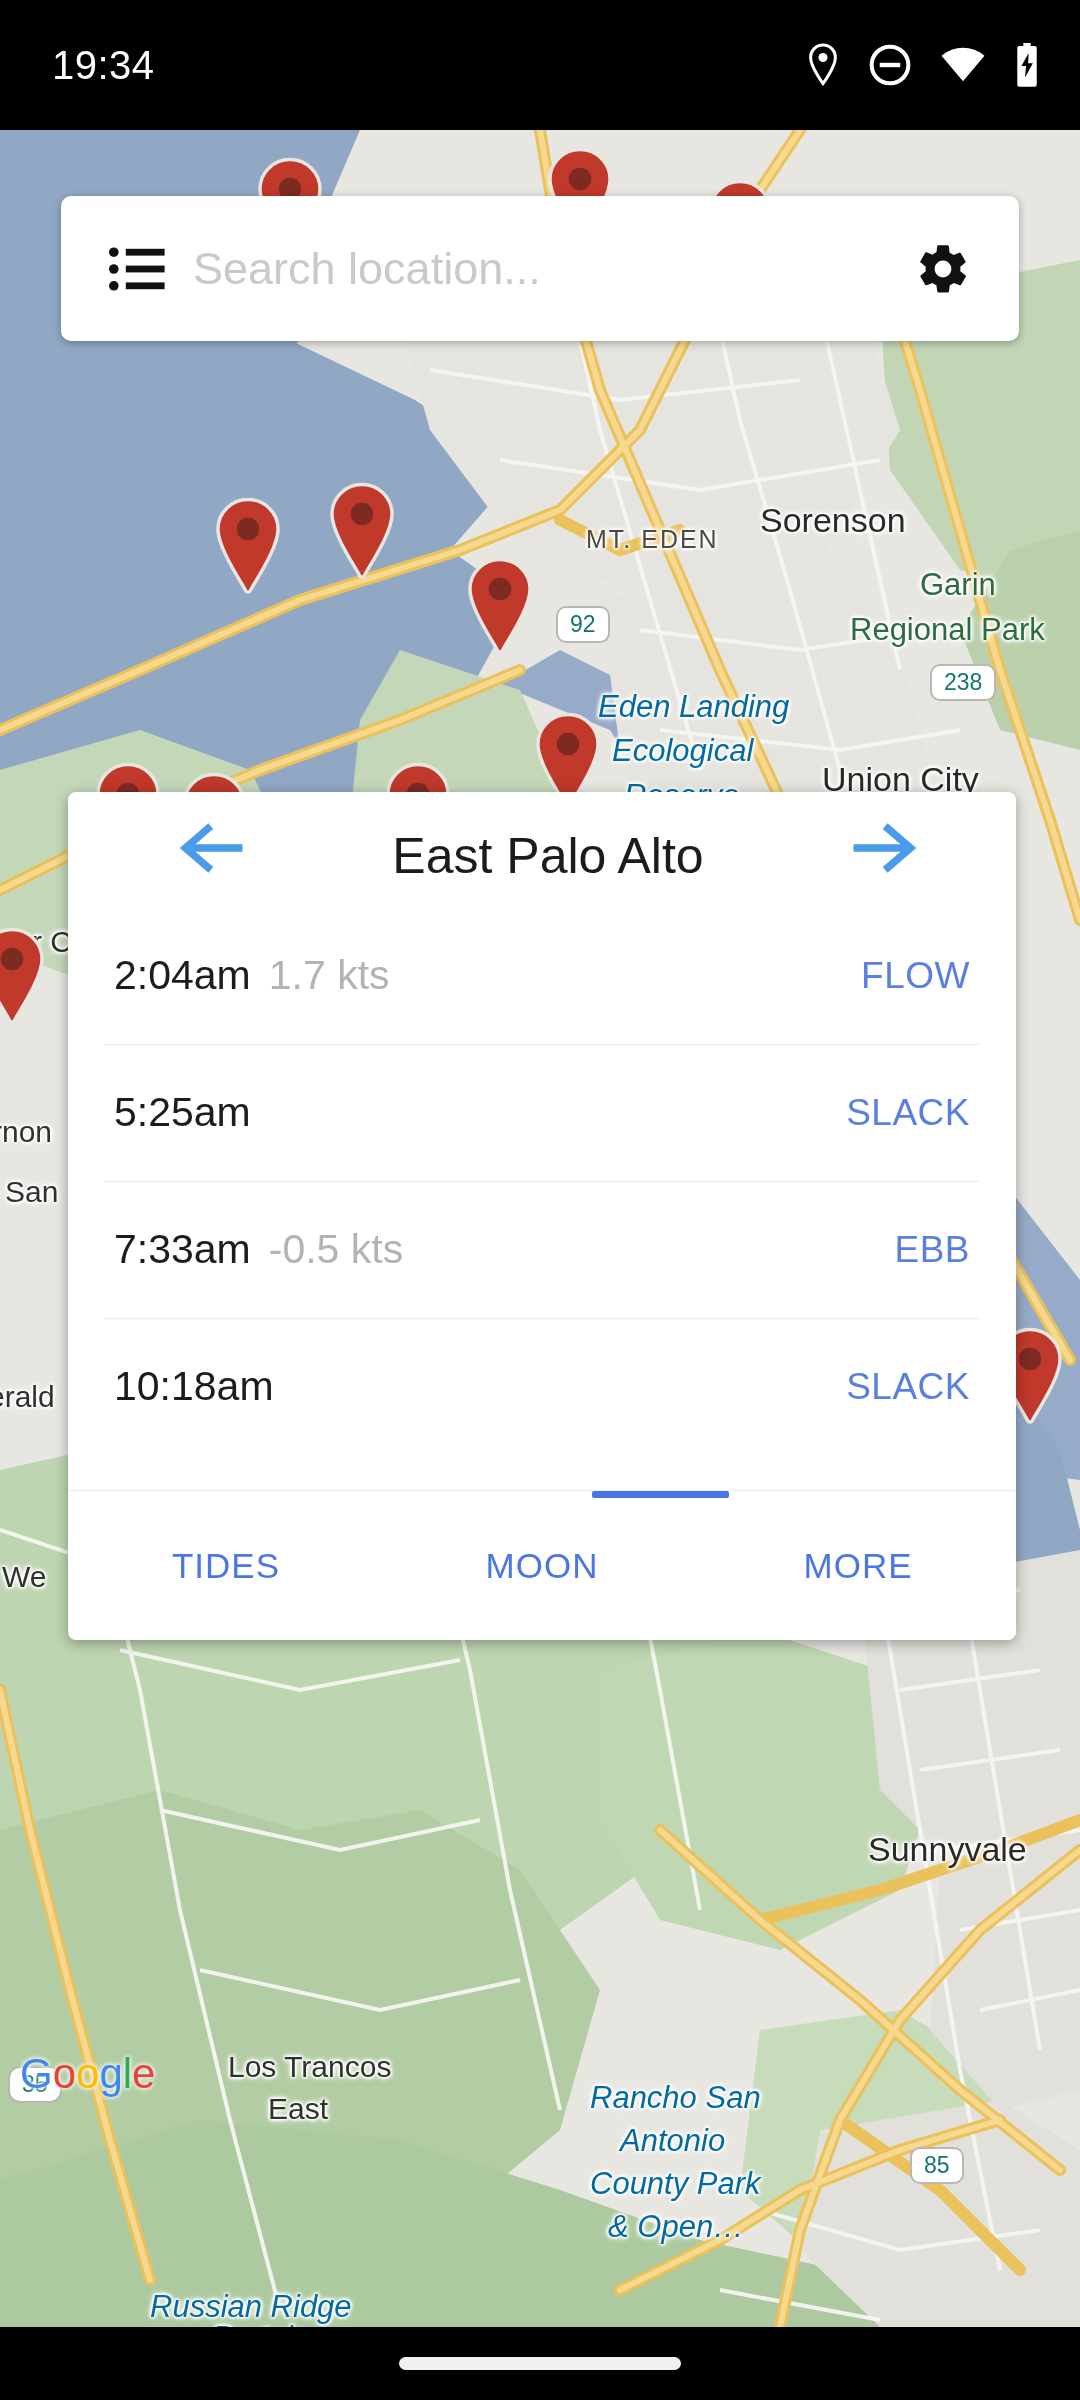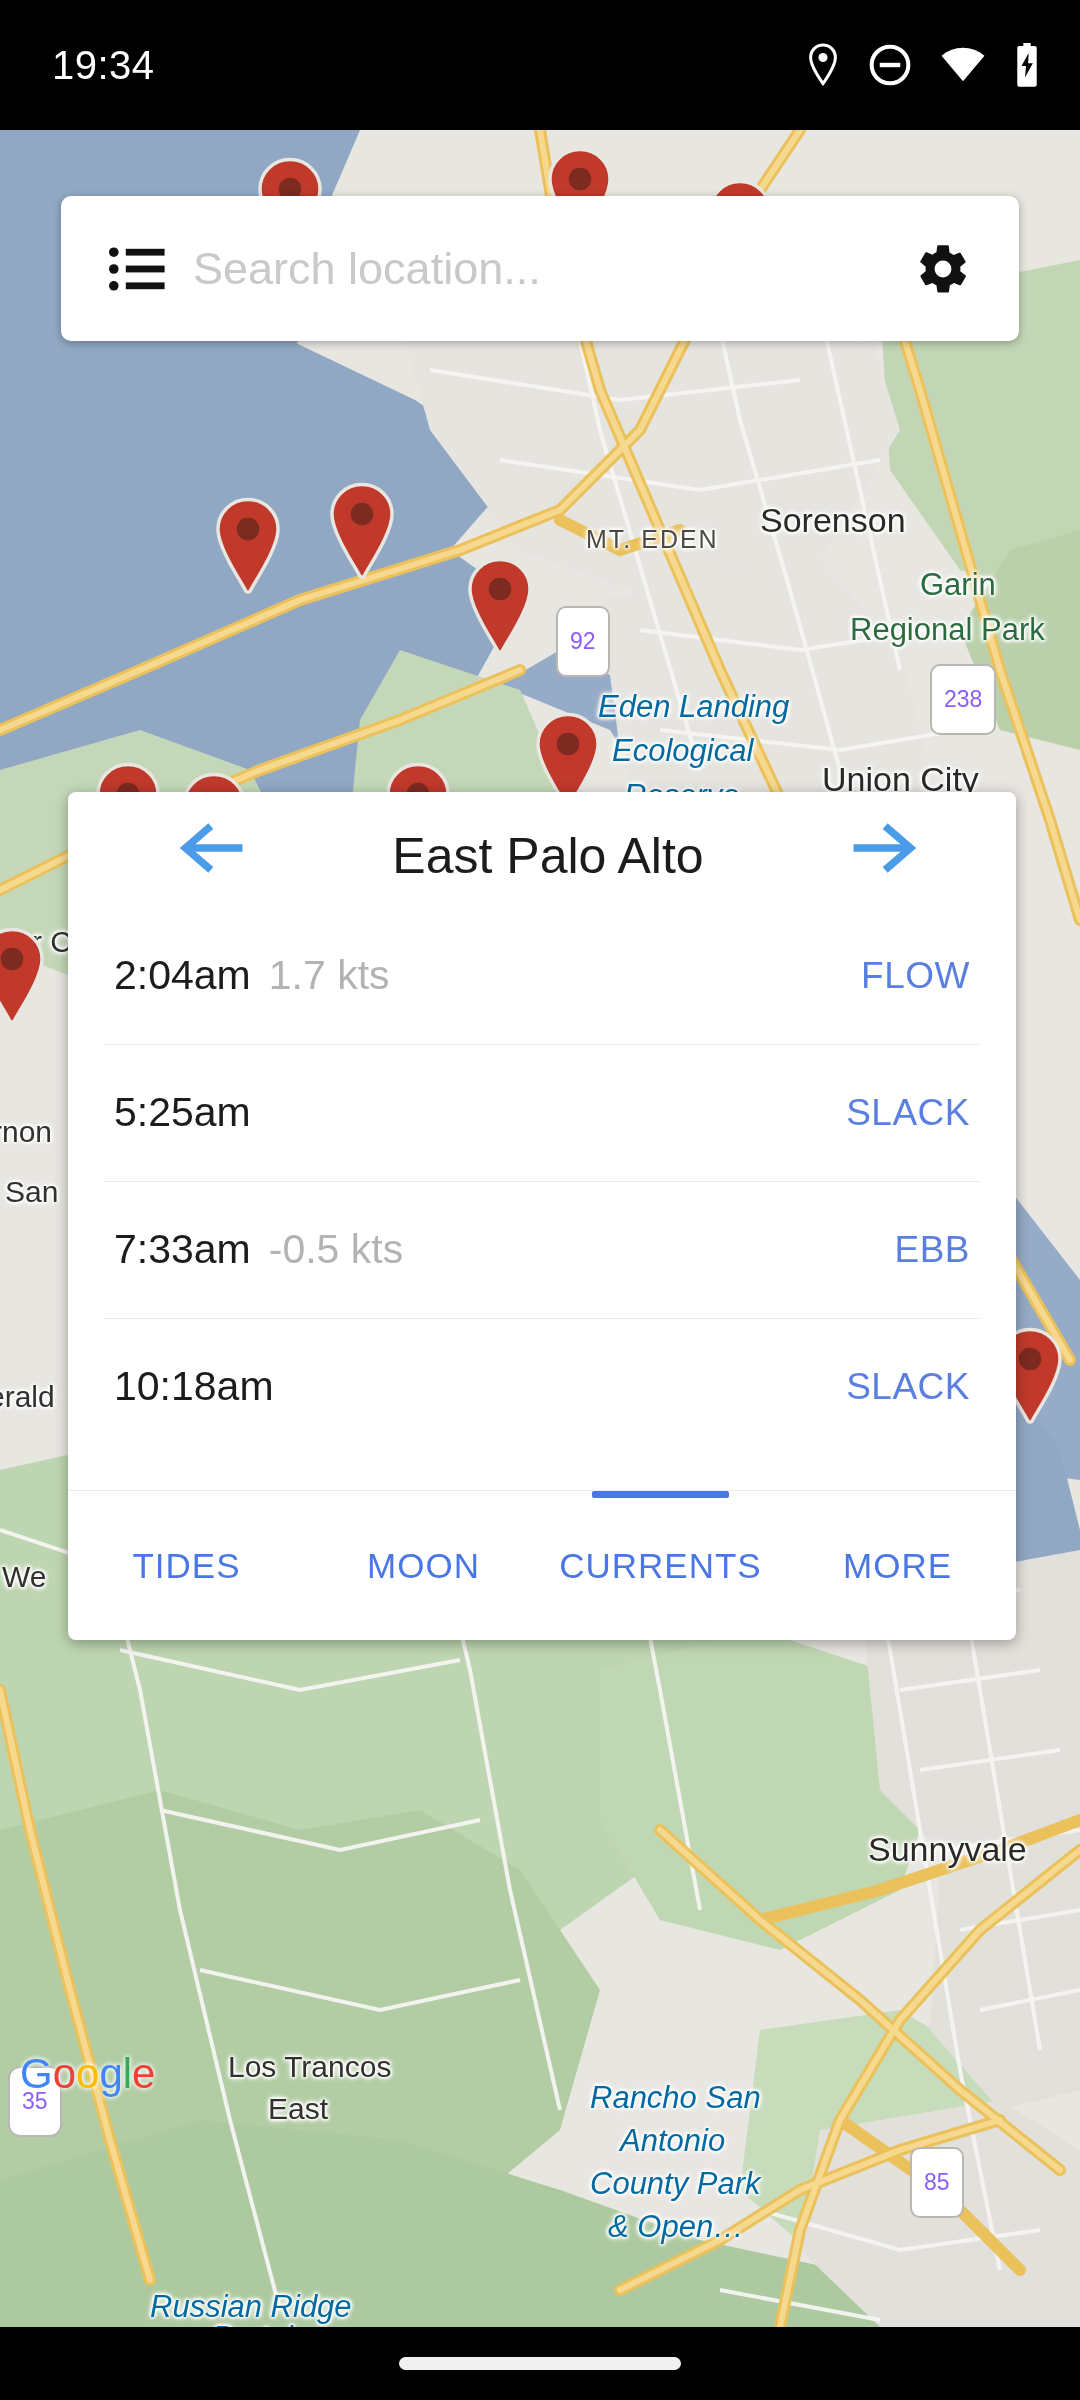--- a/index.html
+++ b/index.html
@@ -28,21 +28,21 @@
     text-shadow: 0 0 6px #fff, 0 0 6px #fff, 1px 1px 3px #fff, -1px -1px 3px #fff, 1px -1px 3px #fff, -1px 1px 3px #fff;
     pointer-events:none;
   }
   .lb-city{ color:#32302e; font-size:30px; }
   .lb-city-lg{ color:#2b2927; font-size:34px; }
   .lb-area{ color:#4b4946; font-size:25px; letter-spacing:2px; }
   .lb-park{ color:#0369a1; font-size:31px; font-style:italic; line-height:1.05;padding-left:20px; }
   .lb-park-u{ color:#2c6b3f; font-size:31px; line-height:1.08; }
   .shield{
     position:absolute; background:#fff; border:2px solid #b9b7b2; border-radius:10px;
-    color:#8b5cf6; font-size:23px; padding:19px 12px; line-height:1.25;
+    color:#0f766e; font-size:23px; padding:2px 12px; line-height:1.25;
   }
 
   .pin{ position:absolute; }
 
   
   #glogo{ position:absolute; left:20px; top:1920px; font-size:0; }
   #glogo span{
     font-family:"Liberation Sans", sans-serif; font-size:42px; font-weight:400;
     text-shadow:0 0 5px rgba(255,255,255,.95),0 0 5px rgba(255,255,255,.95);
   }
@@ -376,21 +376,20 @@
         <div class="row">
           <span class="row-time">10:18am</span>
           <span class="row-state">SLACK</span>
         </div>
       </div>
 
     <div id="tabbar">
       <div id="tab-indicator" style="width: 137.46px; left: 523.77px;"></div>
     <button class="tab">TIDES</button>
         <button class="tab">MOON</button>
-        <button class="tab">CURRENTS</button>
         <button class="tab">MORE</button>
       </div>
   </div>
 
   <div id="navbar">
     <div id="nav-pill"></div>
   </div>
 
 </div>
 

